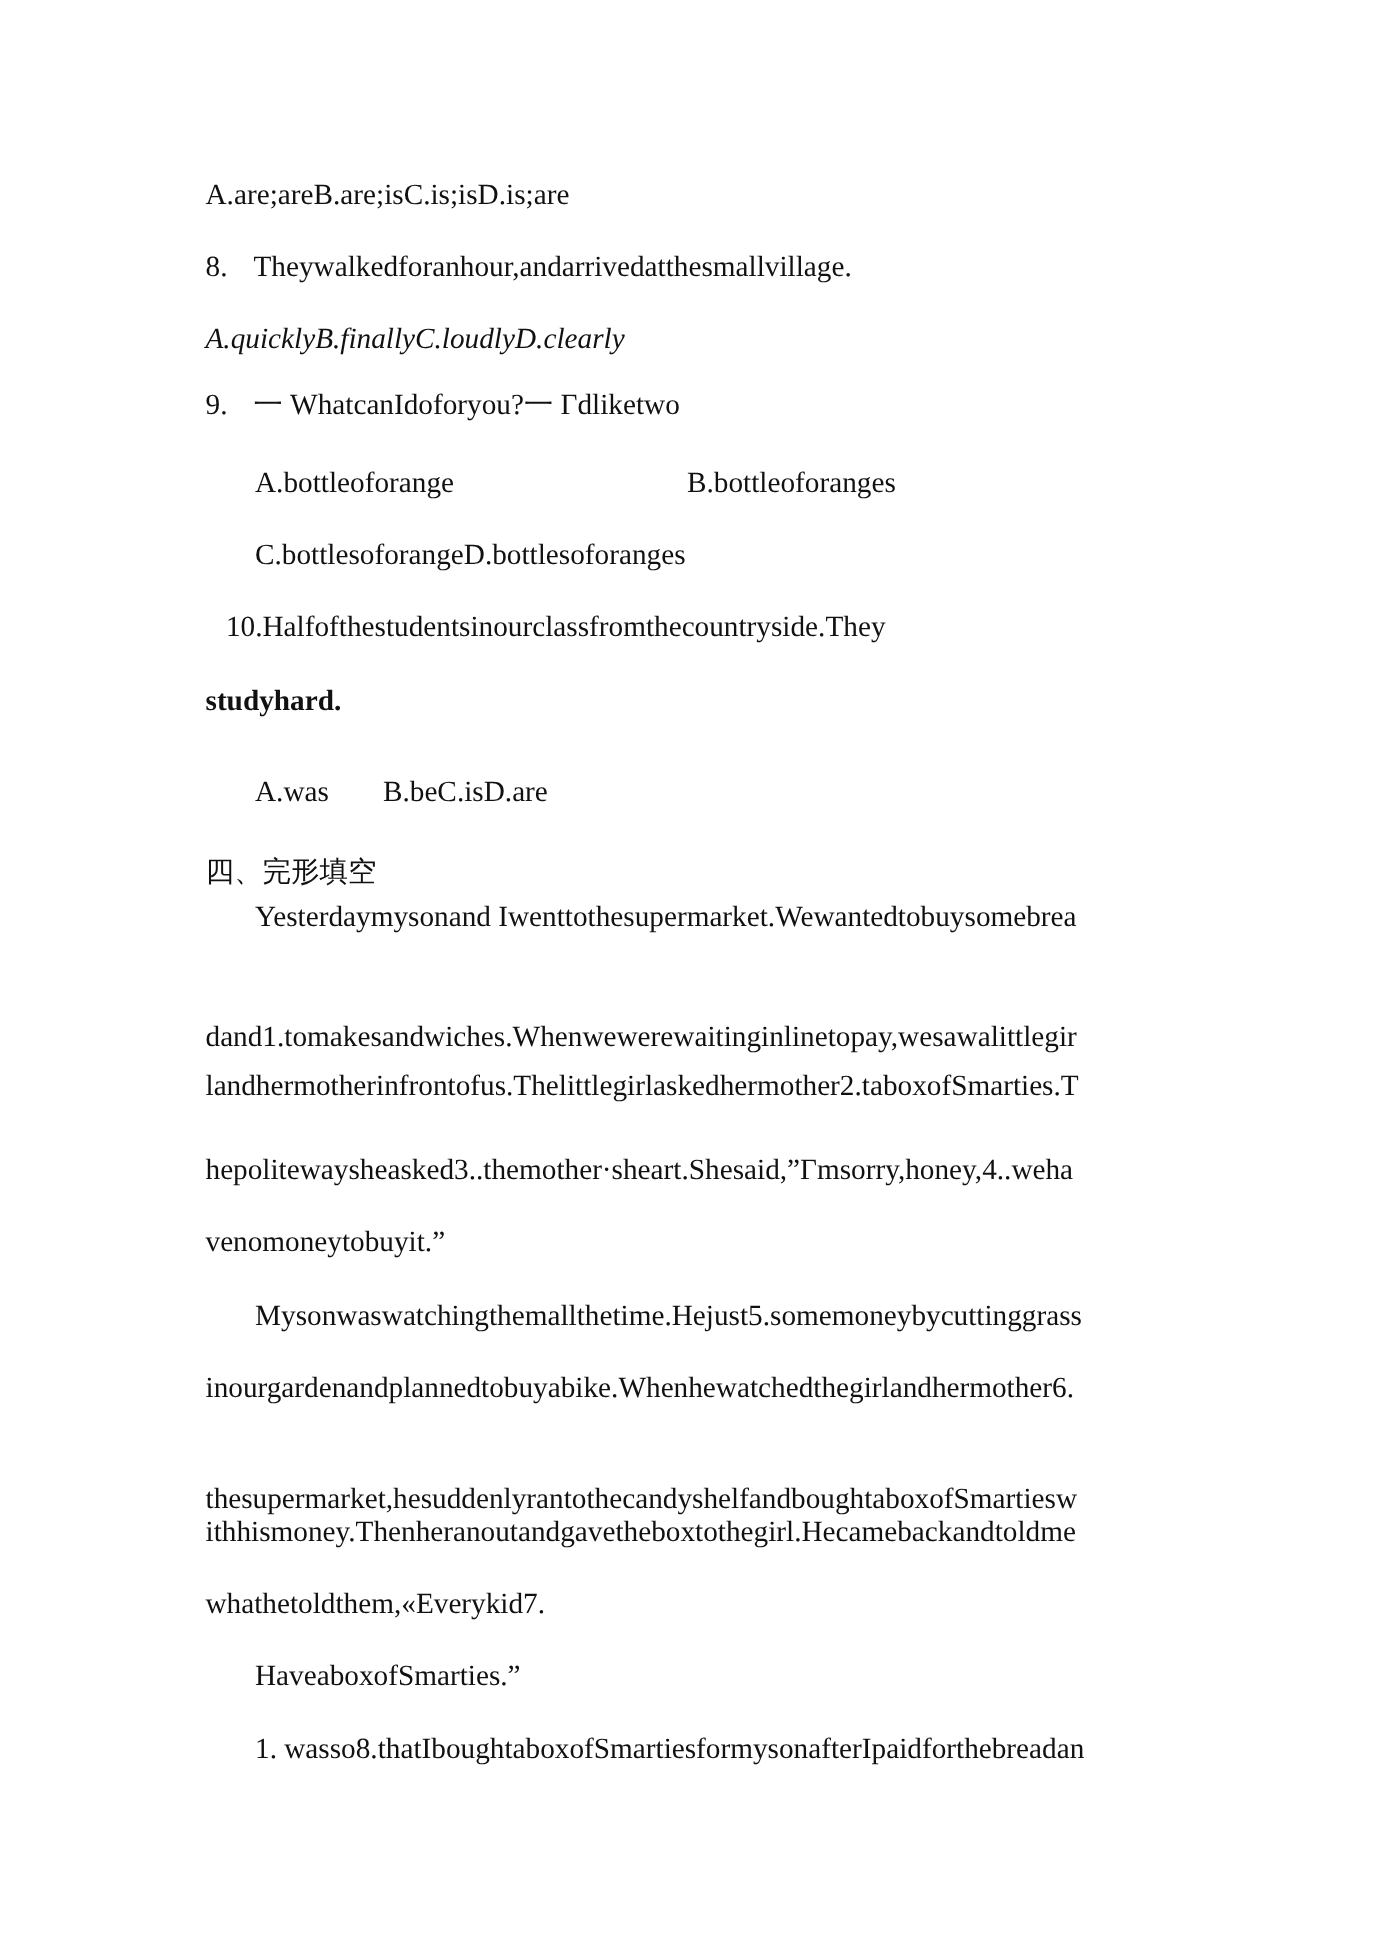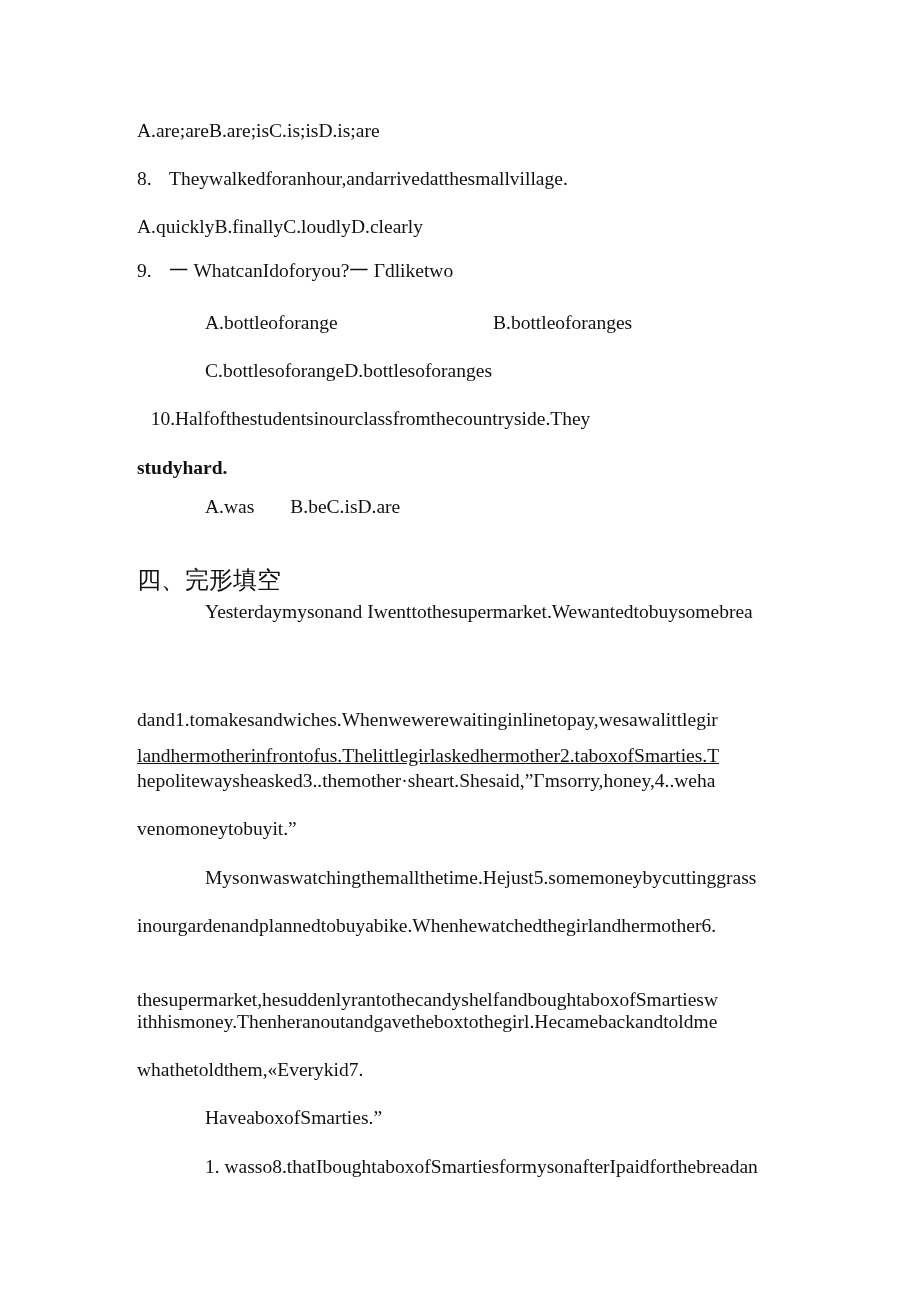--- a/index.html
+++ b/index.html
@@ -16,66 +16,66 @@
     color: #111111;
   }
   .line {
     position: absolute;
     white-space: nowrap;
     font-size: 19.5px;
     line-height: 24px;
     letter-spacing: 0;
   }
   .l0 { left: 137px; }
-  .l1 { left: 170px; margin-left: 35px; }
-  .cjk { font-family: Liberation Mono, monospace; font-size: 24px; }
+  .l1 { left: 170px; }
+  .cjk { font-family: Liberation Sans, sans-serif; font-size: 19px; }
   .opt-b { position: absolute; left: 458px; }
   .qnum { display: inline-block; width: 32px; }
   .qnum10 { display: inline-block; width: 38px; }
   .gap { display: inline-block; width: 36px; }
 </style>
 </head>
 <body>
 
 <div>
 
   <div class="line l0" style="top:119px;text-align:right;">A.are;areB.are;isC.is;isD.is;are</div>
 
   <div class="line l0" style="top:167px;">
     <span class="qnum">8.</span><span>Theywalkedforanhour,andarrivedatthesmallvillage.</span>
   </div>
 
-  <div class="line l0" style="top:215px;">A.quicklyB.finallyC.loudlyD.clearly</div>
+  <div class="line l0" style="top:215px;font-style:italic;">A.quicklyB.finallyC.loudlyD.clearly</div>
 
   <div class="line l0" style="top:259px;">
     <span class="qnum">9.</span><span>一 WhatcanIdoforyou?一 Γdliketwo</span>
   </div>
 
   <div class="line l1" style="top:311px; width:700px;">
     <span>A.bottleoforange</span>
     <span class="opt-b" style="left:288px; top:0;">B.bottleoforanges</span>
   </div>
 
   <div class="line l1" style="top:359px;">C.bottlesoforangeD.bottlesoforanges</div>
 
   <div class="line l0" style="top:407px;text-align:right;">
     <span class="qnum10">10.</span><span>Halfofthestudentsinourclassfromthecountryside.They</span>
   </div>
 
   <div class="line l0" style="top:456px;font-weight:bold;">studyhard.</div>
 
-  <div class="line l1" style="top:495px;">
+  <div class="line l1" style="top:517px;">
     <span>A.was</span><span class="gap"></span><span>B.beC.isD.are</span>
   </div>
 
   <div class="line l0 cjk" style="top:570px;">四、完形填空</div>
 
   <div class="line l1" style="top:600px;">Yesterdaymysonand Iwenttothesupermarket.Wewantedtobuysomebrea</div>
-  <div class="line l0" style="top:708px;">dand1.tomakesandwiches.Whenwewerewaitinginlinetopay,wesawalittlegir</div>
-  <div class="line l0" style="top:744px;text-decoration:underline;">landhermotherinfrontofus.Thelittlegirlaskedhermother2.taboxofSmarties.T</div>
+  <div class="line l0" style="top:680px;">dand1.tomakesandwiches.Whenwewerewaitinginlinetopay,wesawalittlegir</div>
+  <div class="line l0" style="top:713px;">landhermotherinfrontofus.Thelittlegirlaskedhermother2.taboxofSmarties.T</div>
   <div class="line l0" style="top:769px;">hepolitewaysheasked3..themother·sheart.Shesaid,”Γmsorry,honey,4..weha</div>
   <div class="line l0" style="top:817px;">venomoneytobuyit.”</div>
 
   <div class="line l1" style="top:866px;">Mysonwaswatchingthemallthetime.Hejust5.somemoneybycuttinggrass</div>
   <div class="line l0" style="top:914px;">inourgardenandplannedtobuyabike.Whenhewatchedthegirlandhermother6.</div>
   <div class="line l0" style="top:988px;">thesupermarket,hesuddenlyrantothecandyshelfandboughtaboxofSmartiesw</div>
   <div class="line l0" style="top:1010px;">ithhismoney.Thenheranoutandgavetheboxtothegirl.Hecamebackandtoldme</div>
   <div class="line l0" style="top:1058px;">whathetoldthem,«Everykid7.</div>
 
   <div class="line l1" style="top:1106px;">HaveaboxofSmarties.”</div>

